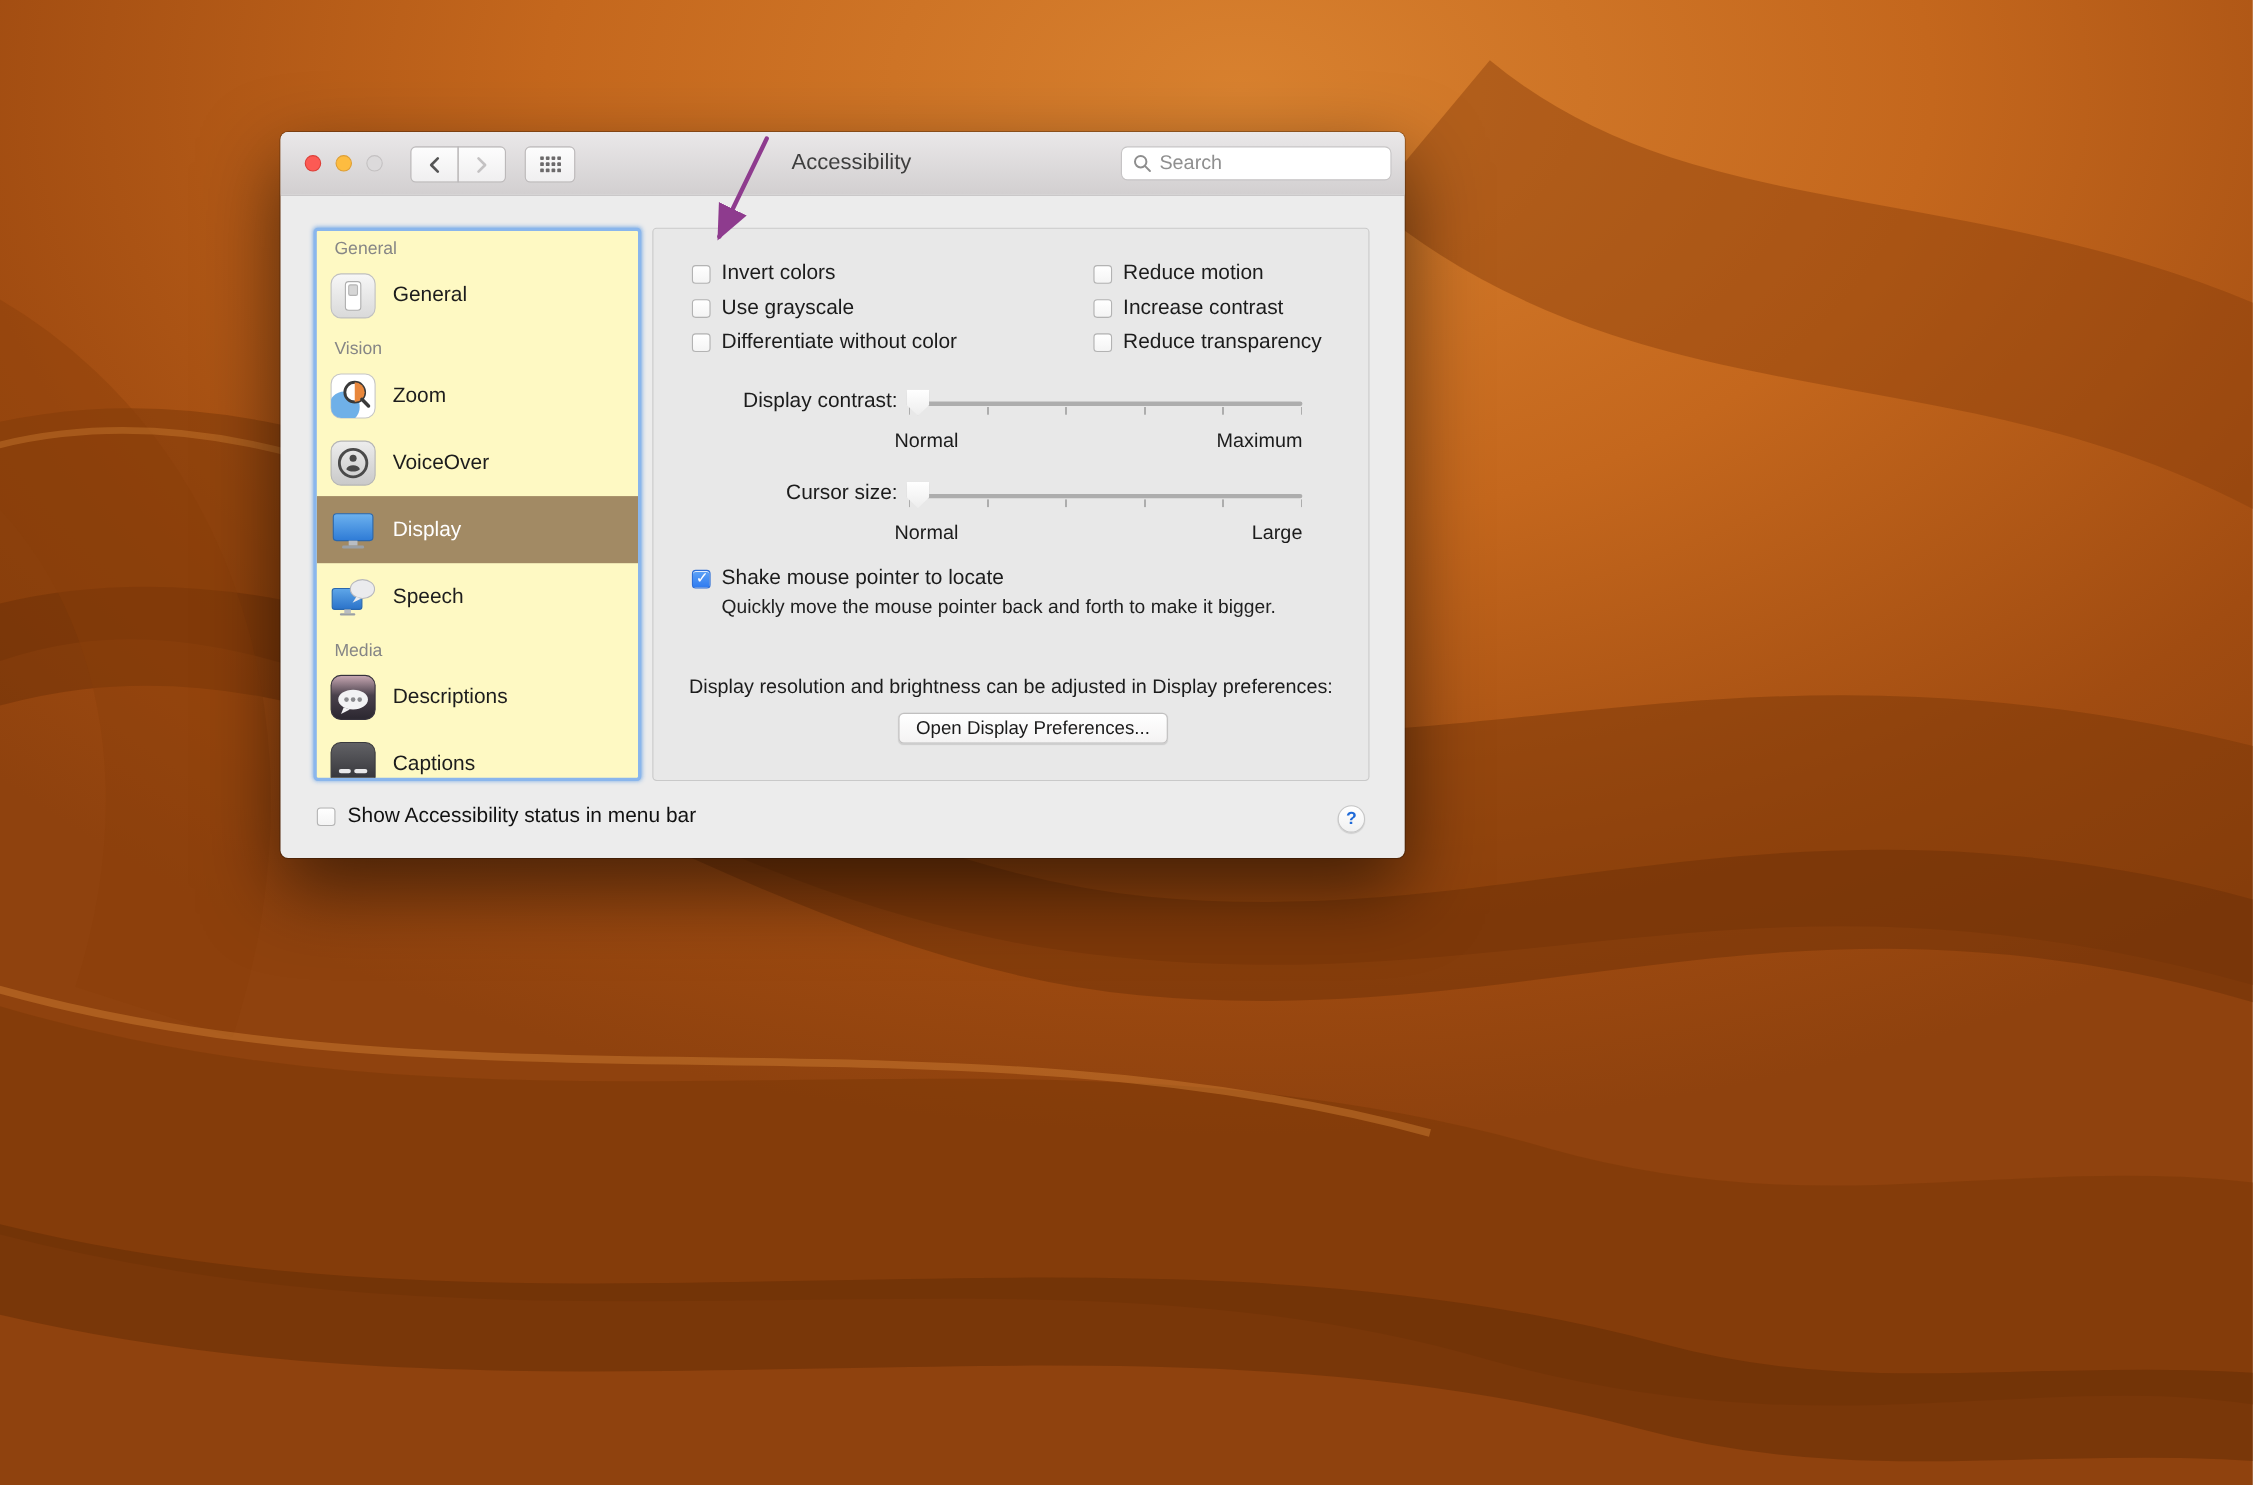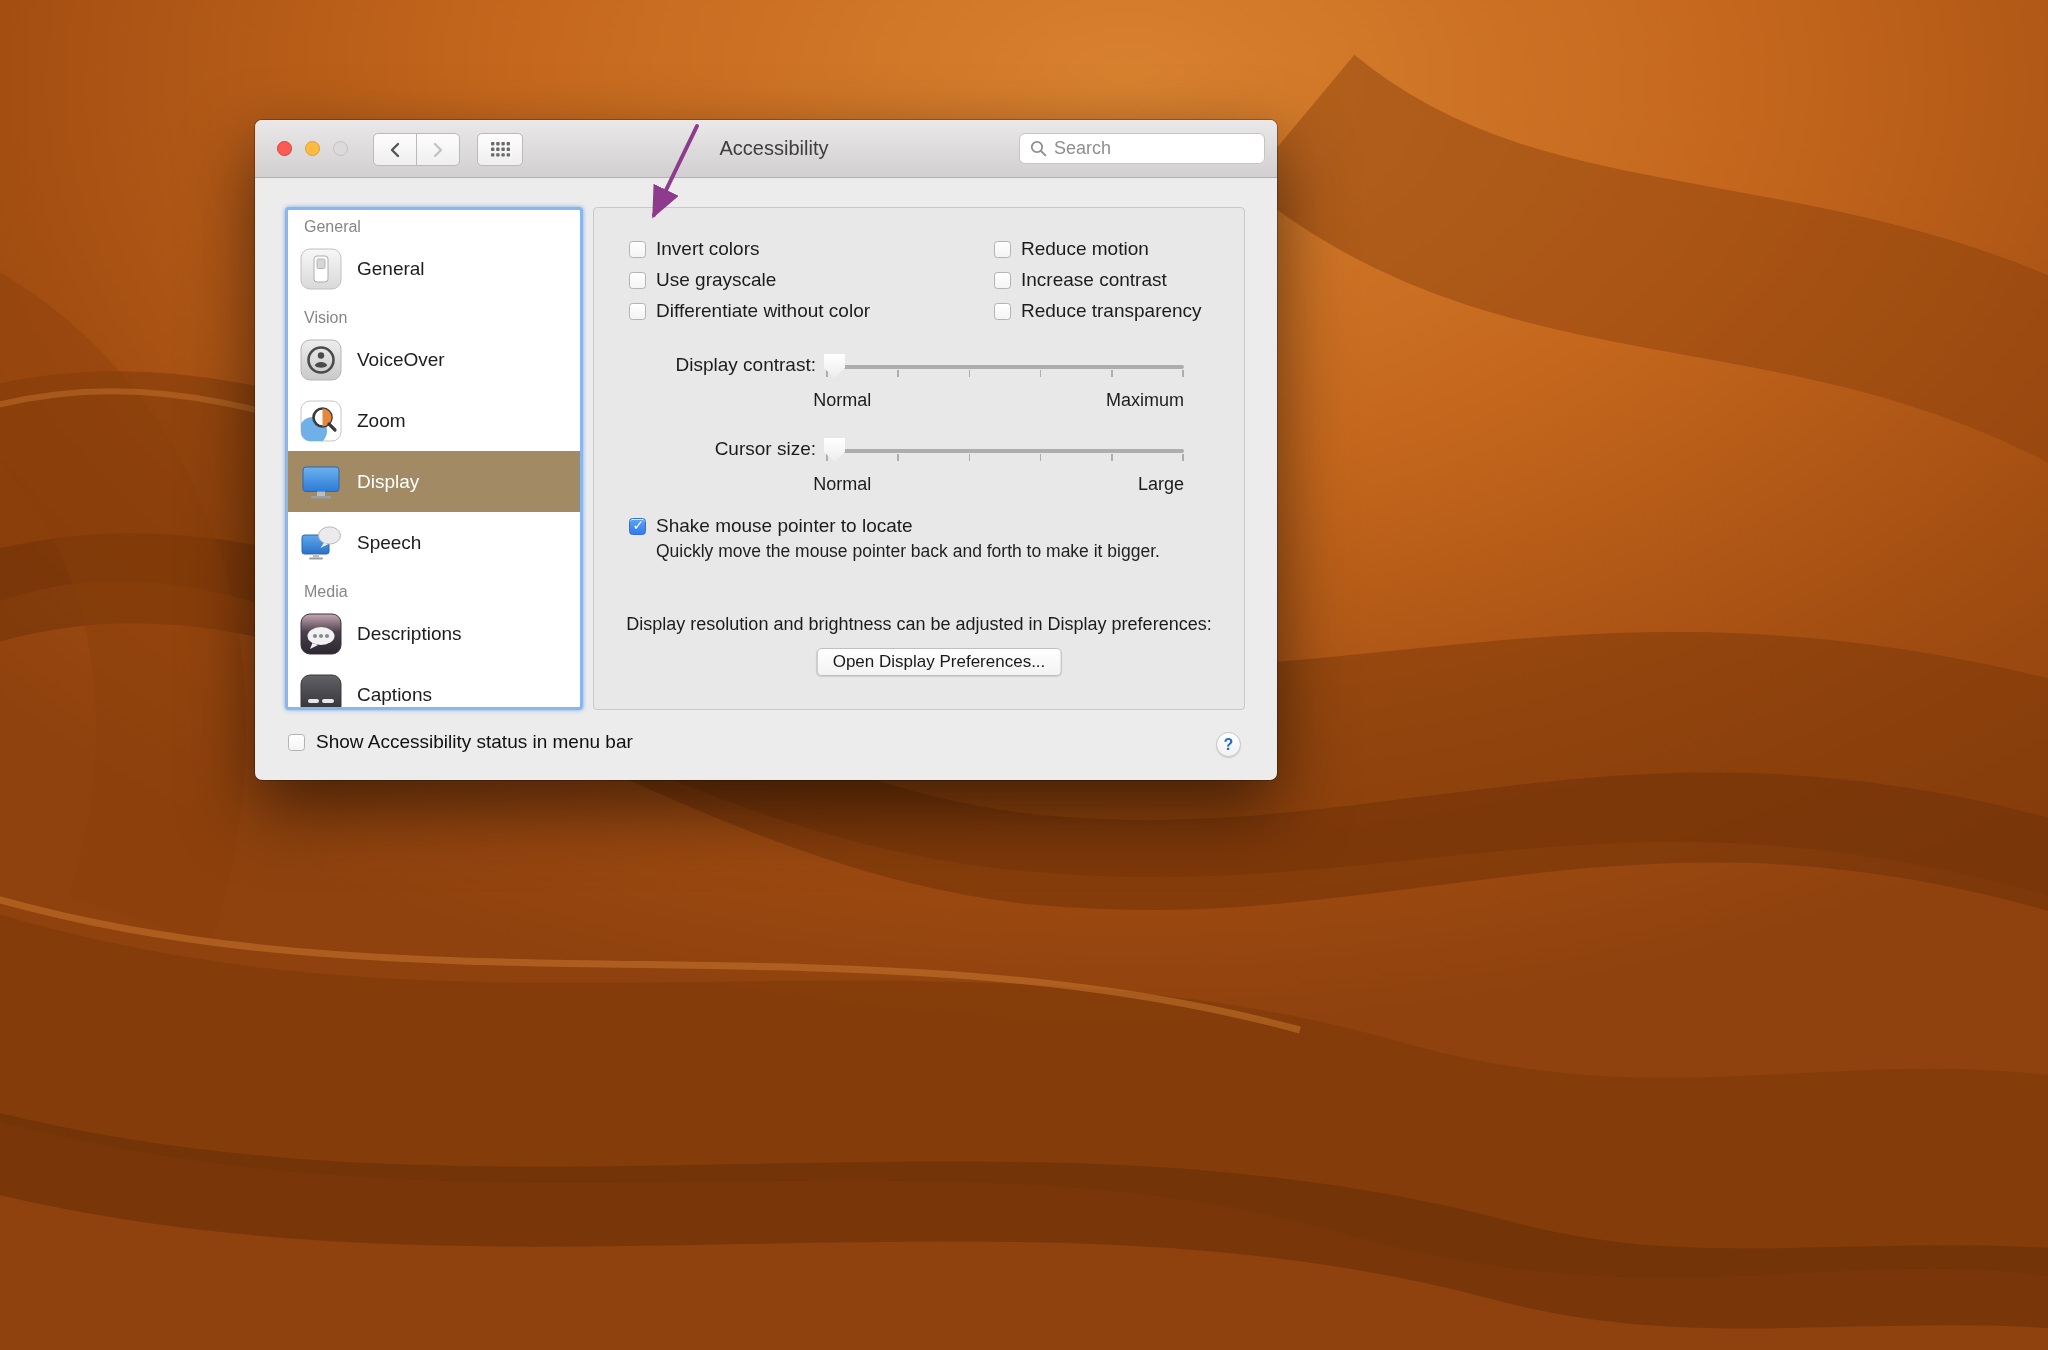--- a/index.html
+++ b/index.html
@@ -43,21 +43,21 @@
   }
   .searchfield{
     position:absolute;right:12px;top:13px;width:246px;height:31px;box-sizing:border-box;
     background:#fff;border:1px solid #c6c4c5;border-radius:6px;
     display:flex;align-items:center;padding:0 10px;gap:7px;
   }
   .searchfield .ph{color:#8f8f8f;font-size:18px;}
   
   .sidebar{
     position:absolute;left:30px;top:87px;width:298px;height:503px;box-sizing:border-box;
-    background:#ffffff;border:3px solid #8ab6ec;border-radius:4px;overflow:hidden;
+    background:#fef9c3;border:3px solid #8ab6ec;border-radius:4px;overflow:hidden;
     box-shadow:0 0 4px rgba(110,165,230,.9);
   }
   .side-header{margin:10px 0 2px 16px;font-size:16px;color:#868686;}
   .side-header.first{margin-top:8px;}
   .side-row{height:61px;display:flex;align-items:center;padding-left:12px;gap:15px;}
   .side-row.selected{background:#a28a64;}
   .side-row.selected .side-label{color:#fff;}
   .side-label{font-size:19px;color:#1d1d1d;}
   .ic{width:42px;height:42px;flex:0 0 42px;}
   
@@ -190,49 +190,49 @@
         <rect x="17" y="11" width="8" height="9.5" rx="1.5" fill="#d6d6d6" stroke="#b4b4b4"></rect>
       </svg>
       <span class="side-label">General</span>
     </div>
 
     <div class="side-header">Vision</div>
 
     <div class="side-row">
       <svg class="ic" viewBox="0 0 42 42">
         <defs>
-            <linearGradient id="gVo" x1="0" y1="0" x2="0" y2="1">
-              <stop offset="0" stop-color="#ededed"></stop>
-              <stop offset="1" stop-color="#c9c9c9"></stop>
-            </linearGradient>
-          </defs>
-        <rect x="1" y="1" width="40" height="40" rx="9" fill="url(#gVo)" stroke="#b5b5b5"></rect>
-        <circle cx="21" cy="21" r="12.5" fill="none" stroke="#4a4a4a" stroke-width="2.6"></circle>
-        <circle cx="21" cy="16.5" r="3.2" fill="#4a4a4a"></circle>
-        <path d="M14.8 26.5 C16 21.8 26 21.8 27.2 26.5 C24.6 29.4 17.4 29.4 14.8 26.5 Z" fill="#4a4a4a"></path>
-      </svg>
-      <span class="side-label">VoiceOver</span>
-    </div>
-
-    <div class="side-row">
-      <svg class="ic" viewBox="0 0 42 42">
-        <defs>
             <clipPath id="clipZoom">
               <rect x="1" y="1" width="40" height="40" rx="9"></rect>
             </clipPath>
           </defs>
         <rect x="1" y="1" width="40" height="40" rx="9" fill="#ffffff" stroke="#c6c6c6"></rect>
         <g clip-path="url(#clipZoom)">
           <circle cx="13" cy="31" r="14" fill="#6fb0e8"></circle>
         </g>
         <circle cx="22.5" cy="17.5" r="9" fill="#ffffff" stroke="#3a3a3a" stroke-width="2.6"></circle>
         <path d="M22.5 8.5 a9 9 0 0 1 0 18 Z" fill="#e8873c"></path>
         <line x1="29" y1="24" x2="35" y2="30" stroke="#3a3a3a" stroke-width="3.2" stroke-linecap="round"></line>
       </svg>
       <span class="side-label">Zoom</span>
+    </div>
+
+    <div class="side-row">
+      <svg class="ic" viewBox="0 0 42 42">
+        <defs>
+            <linearGradient id="gVo" x1="0" y1="0" x2="0" y2="1">
+              <stop offset="0" stop-color="#ededed"></stop>
+              <stop offset="1" stop-color="#c9c9c9"></stop>
+            </linearGradient>
+          </defs>
+        <rect x="1" y="1" width="40" height="40" rx="9" fill="url(#gVo)" stroke="#b5b5b5"></rect>
+        <circle cx="21" cy="21" r="12.5" fill="none" stroke="#4a4a4a" stroke-width="2.6"></circle>
+        <circle cx="21" cy="16.5" r="3.2" fill="#4a4a4a"></circle>
+        <path d="M14.8 26.5 C16 21.8 26 21.8 27.2 26.5 C24.6 29.4 17.4 29.4 14.8 26.5 Z" fill="#4a4a4a"></path>
+      </svg>
+      <span class="side-label">VoiceOver</span>
     </div>
 
     <div class="side-row selected">
       <svg class="ic" viewBox="0 0 42 42">
         <defs>
             <linearGradient id="gDisp" x1="0" y1="0" x2="0" y2="1">
               <stop offset="0" stop-color="#6db2ef"></stop>
               <stop offset="1" stop-color="#2e7bd6"></stop>
             </linearGradient>
           </defs>

